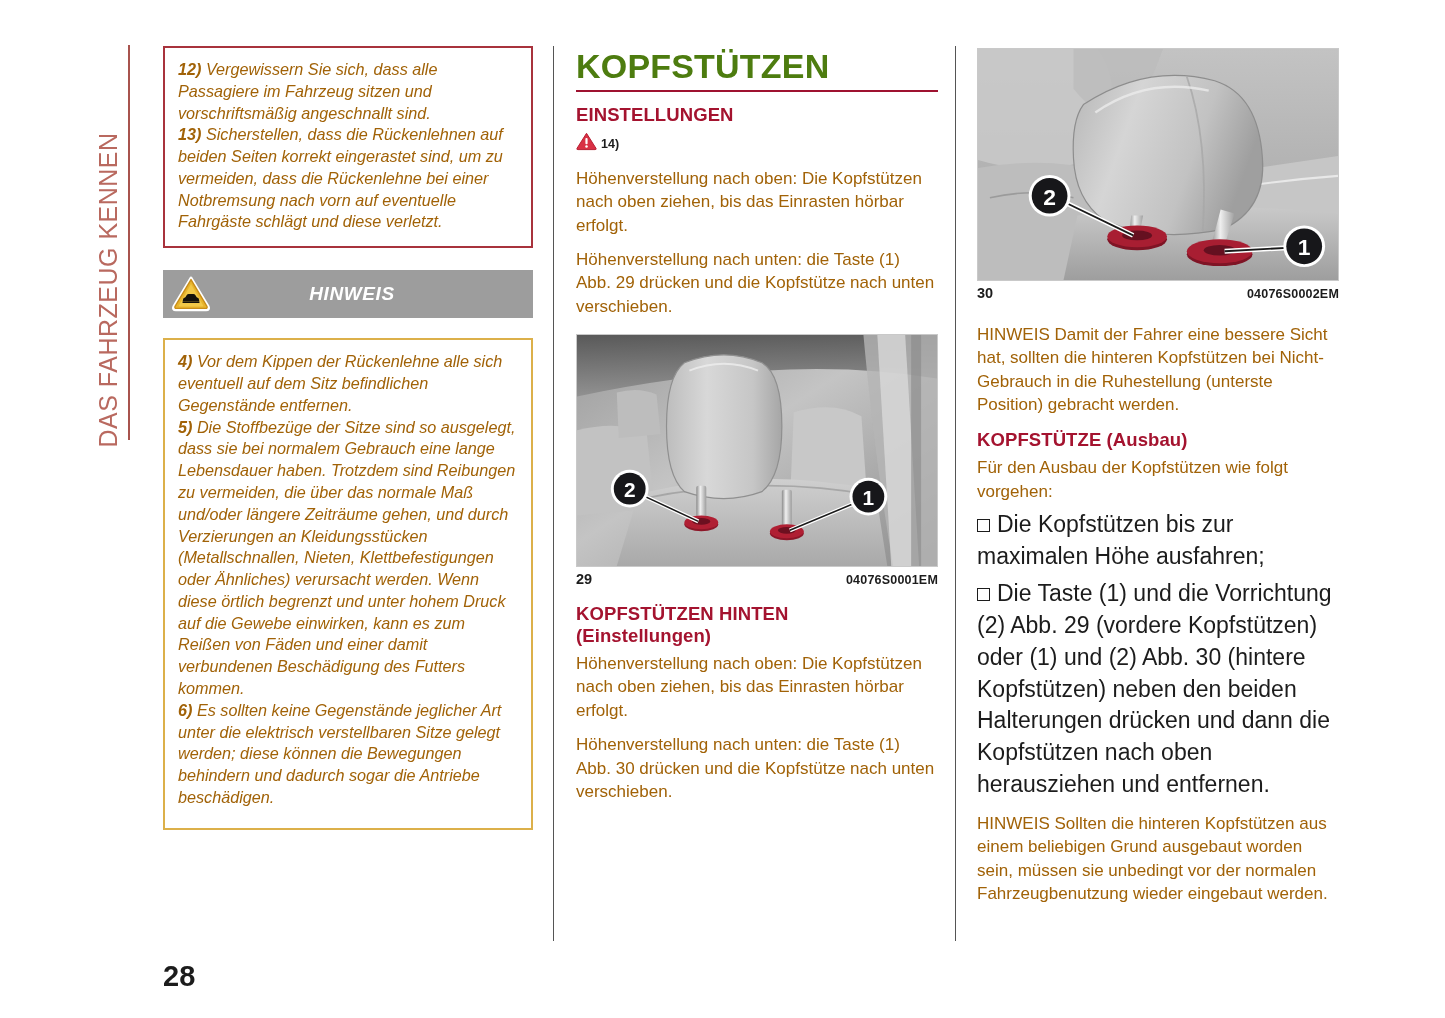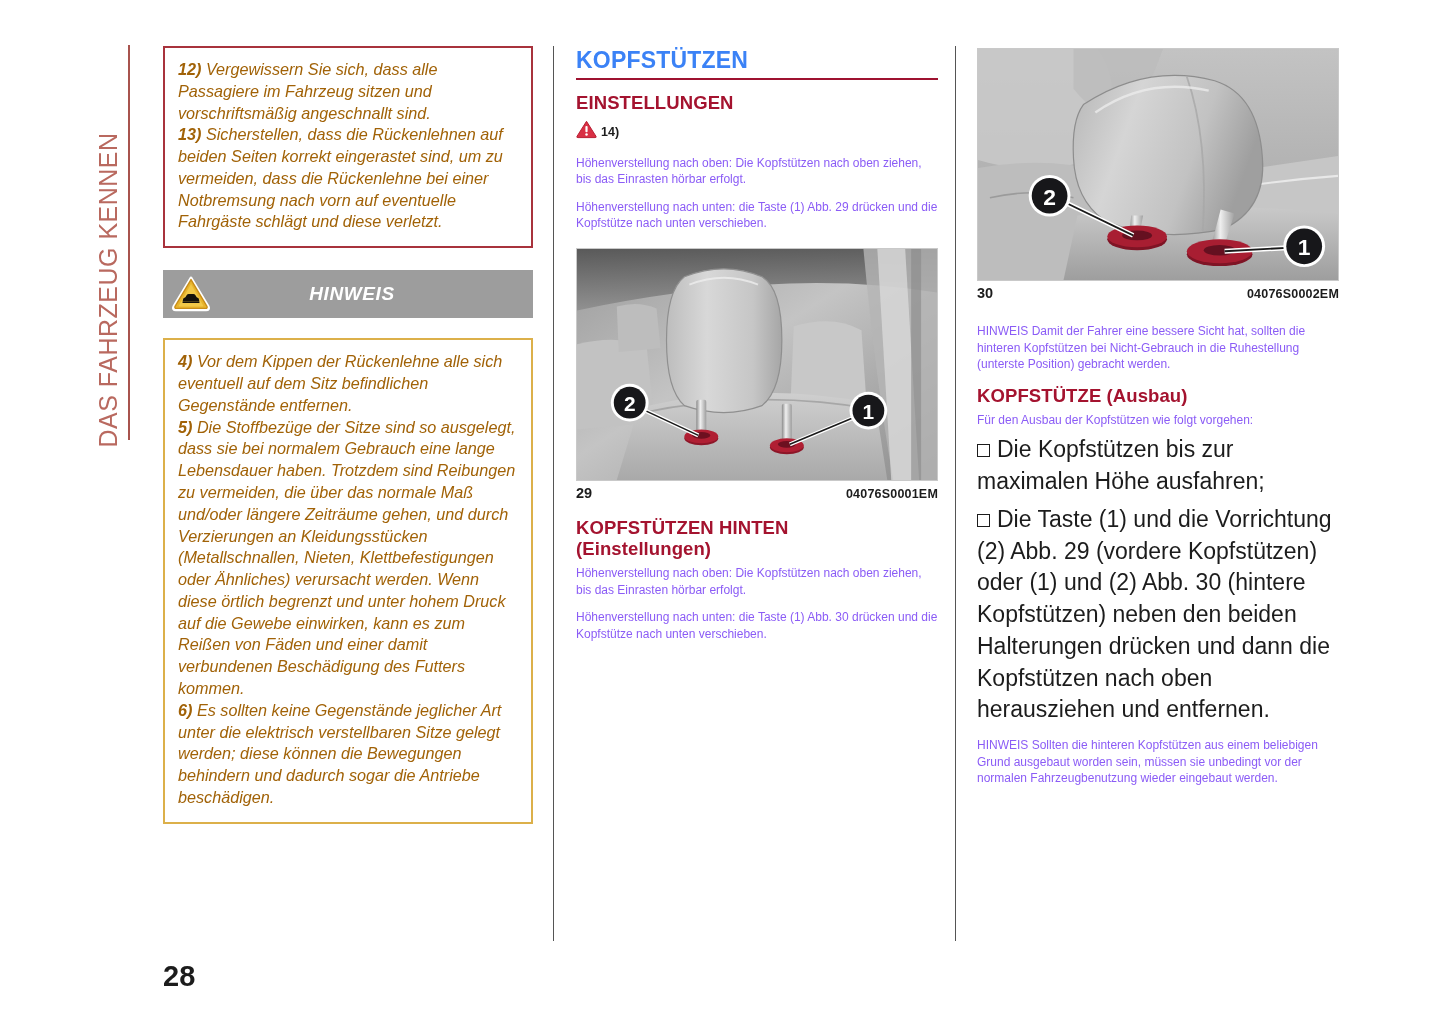--- a/index.html
+++ b/index.html
@@ -107,44 +107,44 @@
     font-weight: bold;
     font-style: italic;
     font-size: 19px;
     letter-spacing: 0.6px;
     padding-right: 40px;
   }
 
   .note-box {
     margin-top: 20px;
     border: 2px solid #dcb04a;
-    padding: 11px 13px 13px 13px;
+    padding: 11px 13px 19px 13px;
     box-sizing: border-box;
     width: 370px;
   }
 
   
   .col2 {
     position: absolute;
     left: 576px;
     top: 48px;
     width: 362px;
   }
   .col3 {
     position: absolute;
     left: 977px;
     top: 48px;
     width: 362px;
   }
 
   h1.sec-title {
     margin: 0;
-    font-size: 23px;
-    font-weight: bold;
-    color: #3b82f6;
+    font-size: 34px;
+    font-weight: bold;
+    color: #4d7c0f;
     letter-spacing: 0.2px;
     line-height: 1.1;
   }
   .sec-rule {
     margin-top: 5px;
     height: 2px;
     background: #9e1230;
     width: 100%;
   }
   h2.sub-title {
@@ -165,23 +165,23 @@
     height: 22px;
   }
   .danger-row .ref {
     font-size: 12.5px;
     font-weight: bold;
     color: #1c1c1c;
   }
 
   p.body {
     margin: 11px 0 0 0;
-    font-size: 12px;
+    font-size: 17px;
     line-height: 1.38;
-    color: #8b5cf6;
+    color: #a16207;
   }
   p.body.first { margin-top: 12px; }
   p.body.tight { margin-top: 6px; }
 
   .bullet-line {
     margin: 6px 0 0 0;
     font-size: 23px;
     line-height: 1.38;
     color: #1c1c1c;
     padding-left: 0;

